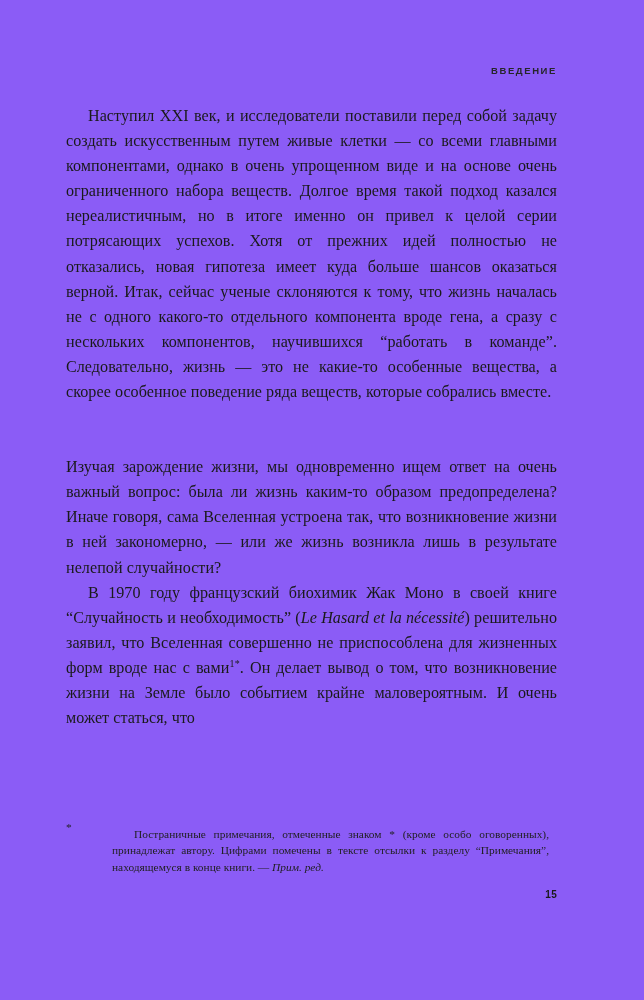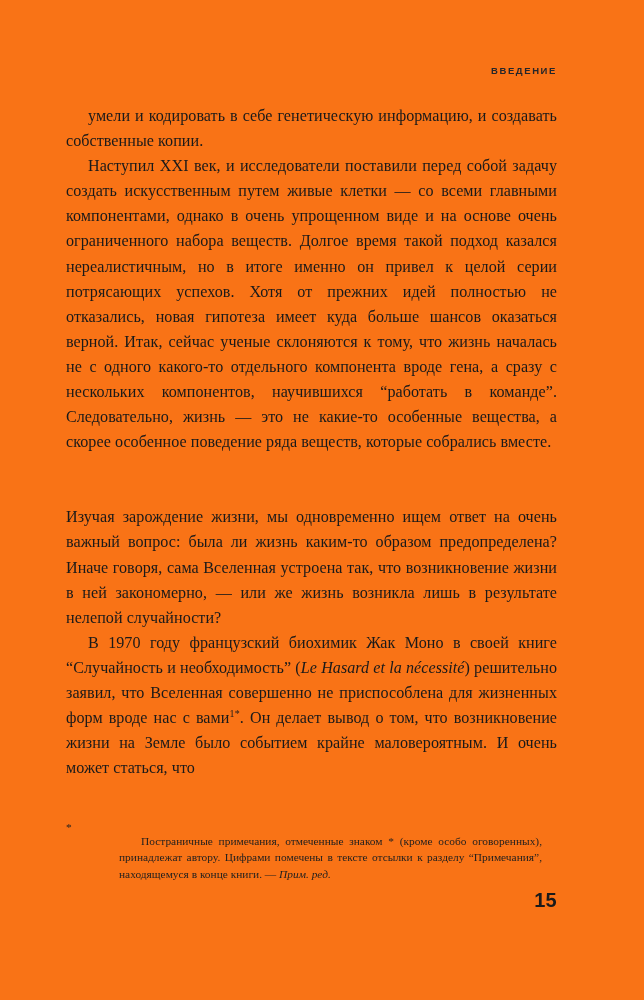--- a/index.html
+++ b/index.html
@@ -14,21 +14,21 @@
     position: relative;
     overflow: hidden;
     font-family: "Liberation Serif", "DejaVu Serif", serif;
     color: #1a1a1a;
     -webkit-font-smoothing: antialiased;
   }
 
   .page {
     position: absolute;
     inset: 0;
-    background: #f97316;
+    background: #8b5cf6;
   }
 
   
   .running-head {
     position: absolute;
     top: 66px;
     left: 66px;
     right: 87px;
     text-align: right;
     font-family: "Liberation Sans", "DejaVu Sans", sans-serif;
@@ -88,51 +88,50 @@
   }
   .footnote-marker {
     position: absolute;
     left: 0;
     top: 1px;
     width: 16px;
     font-size: 11.4px;
     line-height: 16.4px;
   }
   .footnote-body {
-    margin: 15px;
+    margin: 8px;
     padding-left: 38px;
     text-indent: 22px;
     text-align: justify;
   }
 
   
   .folio {
     position: absolute;
     top: 890px;
     left: 66px;
     width: 491px;
     text-align: right;
     font-family: "Liberation Sans", "DejaVu Sans", sans-serif;
-    font-size: 20px;
+    font-size: 10px;
     font-weight: 700;
     color: #1a1a1a;
     letter-spacing: 0.3px;
     line-height: 1;
   }
 </style>
 </head>
 <body>
 
 <div class="page">
 
   <div class="running-head">ВВЕДЕНИЕ</div>
 
   <div class="textblock">
 
-    <p class="para">умели и кодировать в себе генетическую информацию, и создавать собственные копии.</p>
 
 
     <p class="para">Наступил XXI век, и исследователи поставили перед собой задачу создать искусственным путем живые клетки — со всеми главными компонентами, однако в очень упрощенном виде и на основе очень ограниченного набора веществ. Долгое время такой подход казался нереалистичным, но в итоге именно он привел к целой серии потрясающих успехов. Хотя от прежних идей полностью не отказались, новая гипотеза имеет куда больше шансов оказаться верной. Итак, сейчас ученые склоняются к тому, что жизнь началась не с одного какого-то отдельного компонента вроде гена, а сразу с нескольких компонентов, научившихся “работать в команде”. Следовательно, жизнь — это не какие-то особенные вещества, а скорее особенное поведение ряда веществ, которые собрались вместе.</p>
 
     <div class="section-gap"></div>
 
     <p class="para noindent">Изучая зарождение жизни, мы одновременно ищем ответ на очень важный вопрос: была ли жизнь каким-то образом предопределена? Иначе говоря, сама Вселенная устроена так, что возникновение жизни в ней закономерно, — или же жизнь возникла лишь в результате нелепой случайности?</p>
 
     <p class="para"><span>В 1970 году французский биохимик Жак Моно в своей книге “Случайность и необходимость” (</span><i>Le Hasard et la nécessité</i><span>) решительно заявил, что Вселенная совершенно не приспособлена для жизненных форм вроде нас с вами</span><sup class="note-ref">1*</sup><span>. Он делает вывод о том, что возникновение жизни на Земле было событием крайне маловероятным. И очень может статься, что</span></p>
 

